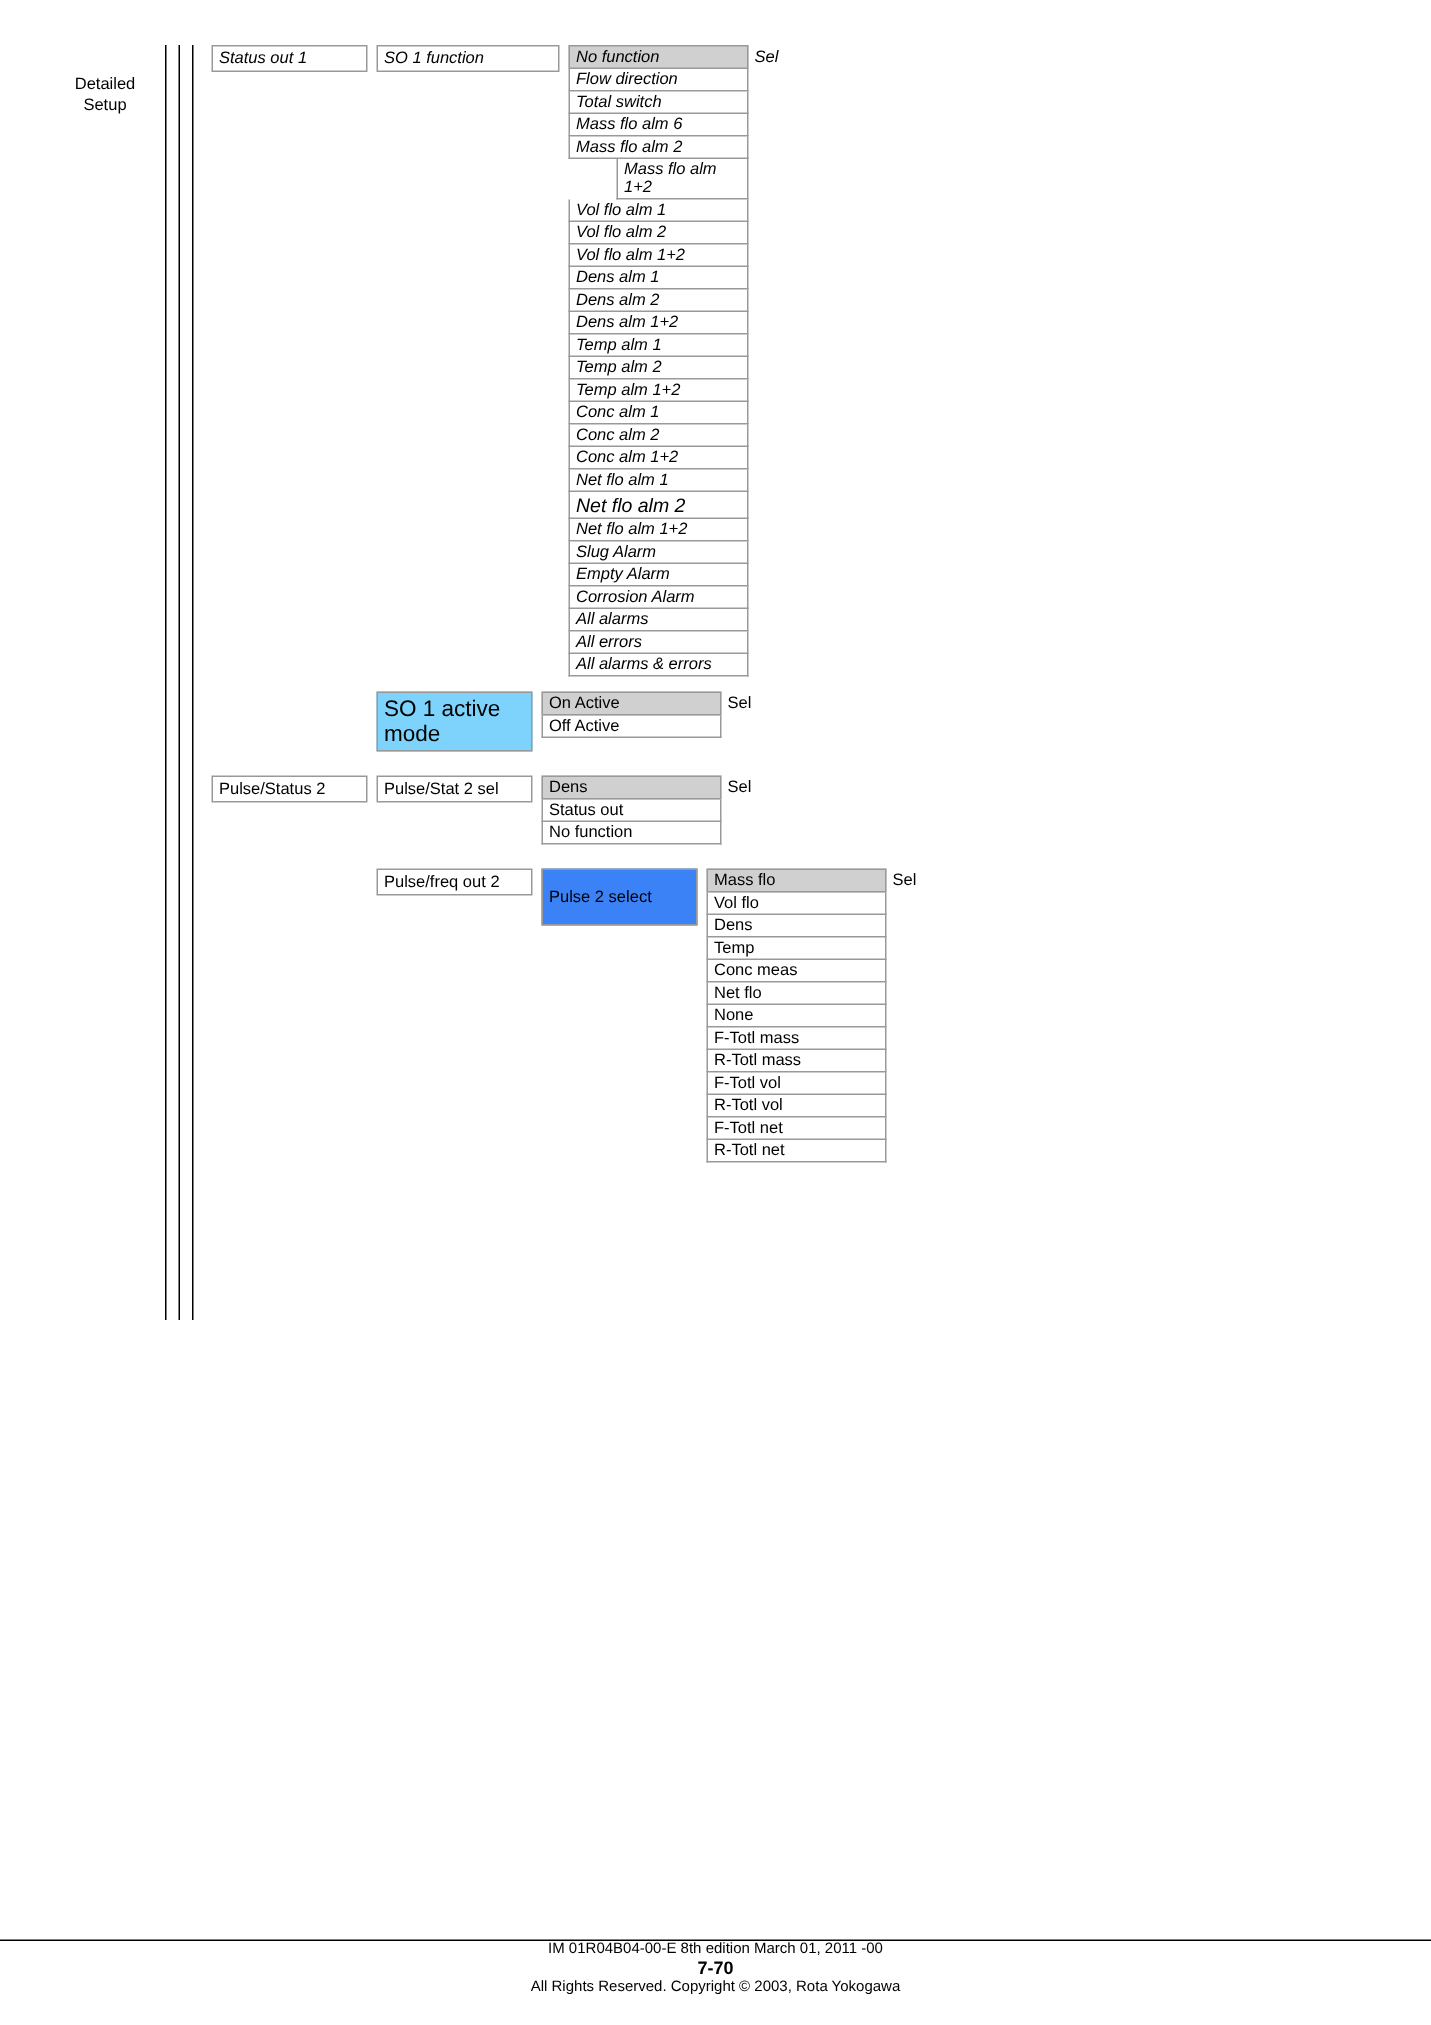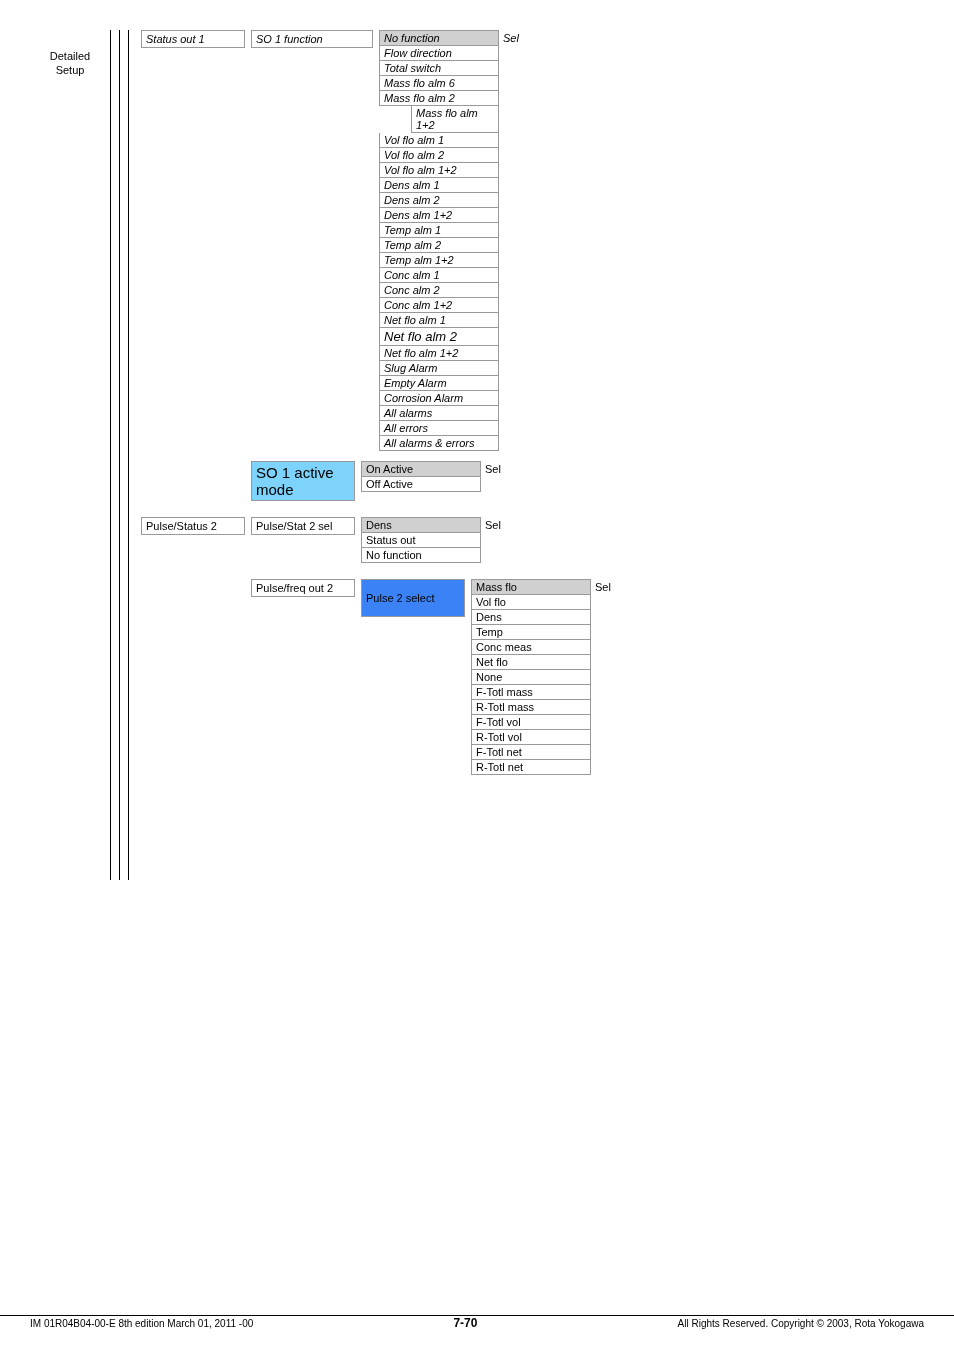--- a/index.html
+++ b/index.html
@@ -29,20 +29,21 @@
       position: absolute;
       bottom: 20px;
       left: 0;
       right: 0;
       padding: 0 30px;
       border-top: 1px solid #000;
       display: flex;
       justify-content: space-between;
       align-items: center;
       font-size: 10px;
+      flex-direction: column;
     }
     .footer-center {
       font-size: 12px;
       font-weight: bold;
     }
   </style>
 </head>
 <body>
 
 <div class="page">

